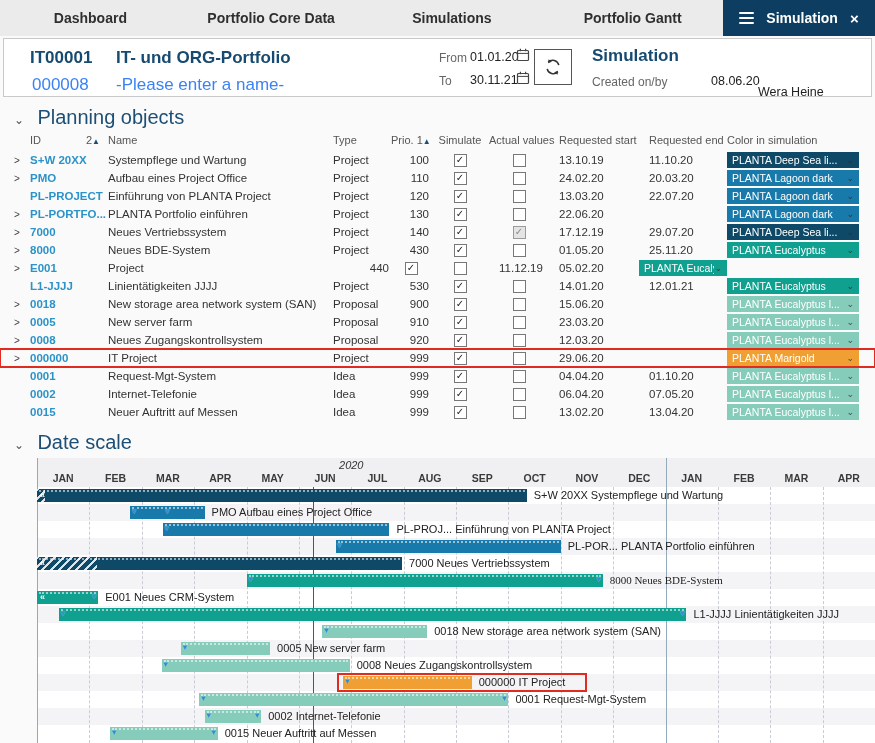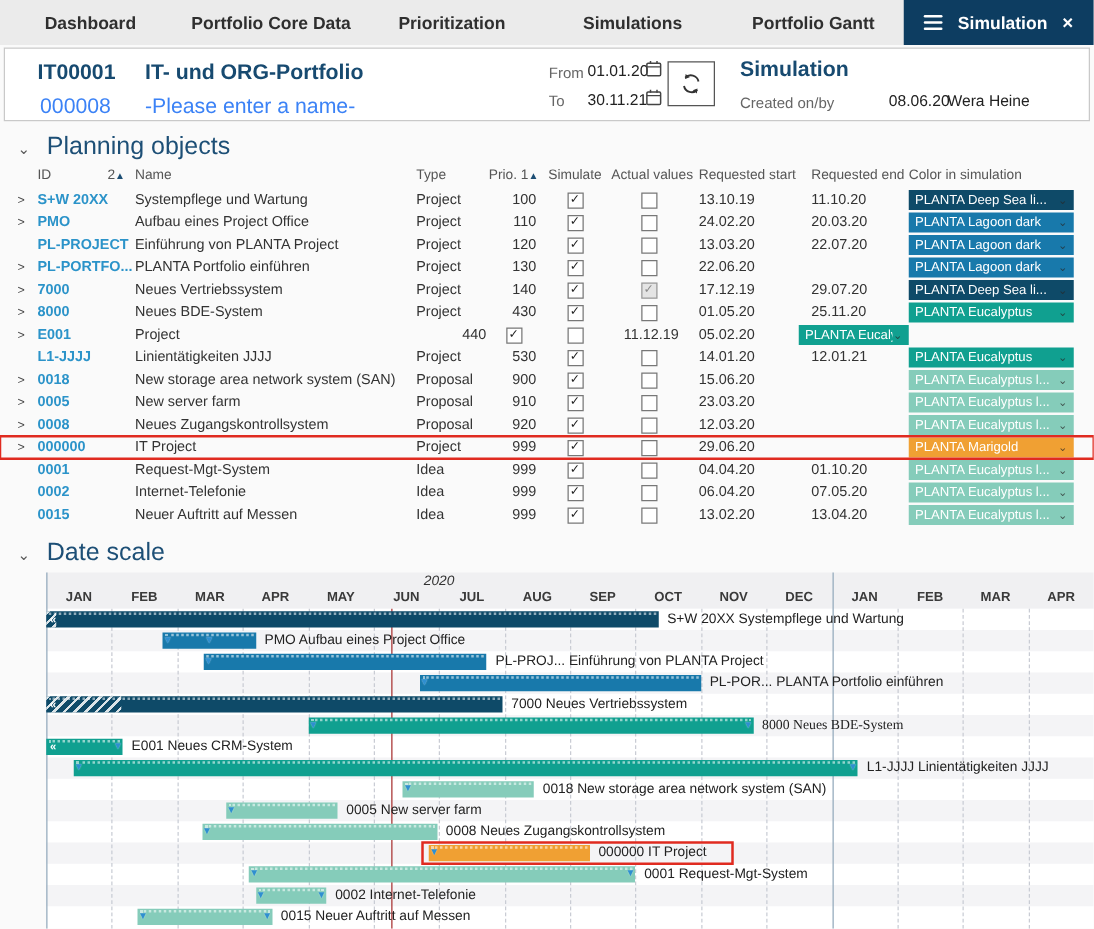--- a/index.html
+++ b/index.html
@@ -85,21 +85,20 @@
   .ghl { position:absolute; border:2px solid #e02b20; }
 </style>
 </head>
 <body>
 
 <div id="app">
 
   <div class="nav">
     <div class="nav-item">Dashboard</div>
     <div class="nav-item">Portfolio Core Data</div>
-    <div class="nav-item">Prioritization</div>
     <div class="nav-item">Simulations</div>
     <div class="nav-item">Portfolio Gantt</div>
     <div class="tab-active">
       <span class="burger">
           <span></span>
           <span></span>
           <span></span>
         </span>
       <span>Simulation</span>
       <span class="close-x">×</span>
@@ -134,21 +133,21 @@
         <path d="M15.8 8.2 A6.2 6.2 0 0 0 5.2 5.2" fill="none" stroke="#333" stroke-width="1.5"></path>
         <path d="M5.5 2.2 L5.0 6.2 L8.8 4.8 Z" fill="#333"></path>
         <path d="M4.2 11.8 A6.2 6.2 0 0 0 14.8 14.8" fill="none" stroke="#333" stroke-width="1.5"></path>
         <path d="M14.5 17.8 L15.0 13.8 L11.2 15.2 Z" fill="#333"></path>
       </svg>
     </div>
 
     <div class="h1" style="left:588px; top:7px;">Simulation</div>
     <div class="lbl" style="left:588px; top:36px;">Created on/by</div>
     <div class="val" style="left:707px; top:35px;">08.06.20</div>
-    <div class="val" style="left:754px; top:35px;text-align:center;">Wera Heine</div>
+    <div class="val" style="left:754px; top:46px;text-align:center;">Wera Heine</div>
   </div>
 
   <div class="section-title" style="top:106px;">
     <span class="chev">⌄</span>
     <span class="txt">Planning objects</span>
   </div>
 
   <div class="ptable">
     <div class="t-head">
         <div></div>

